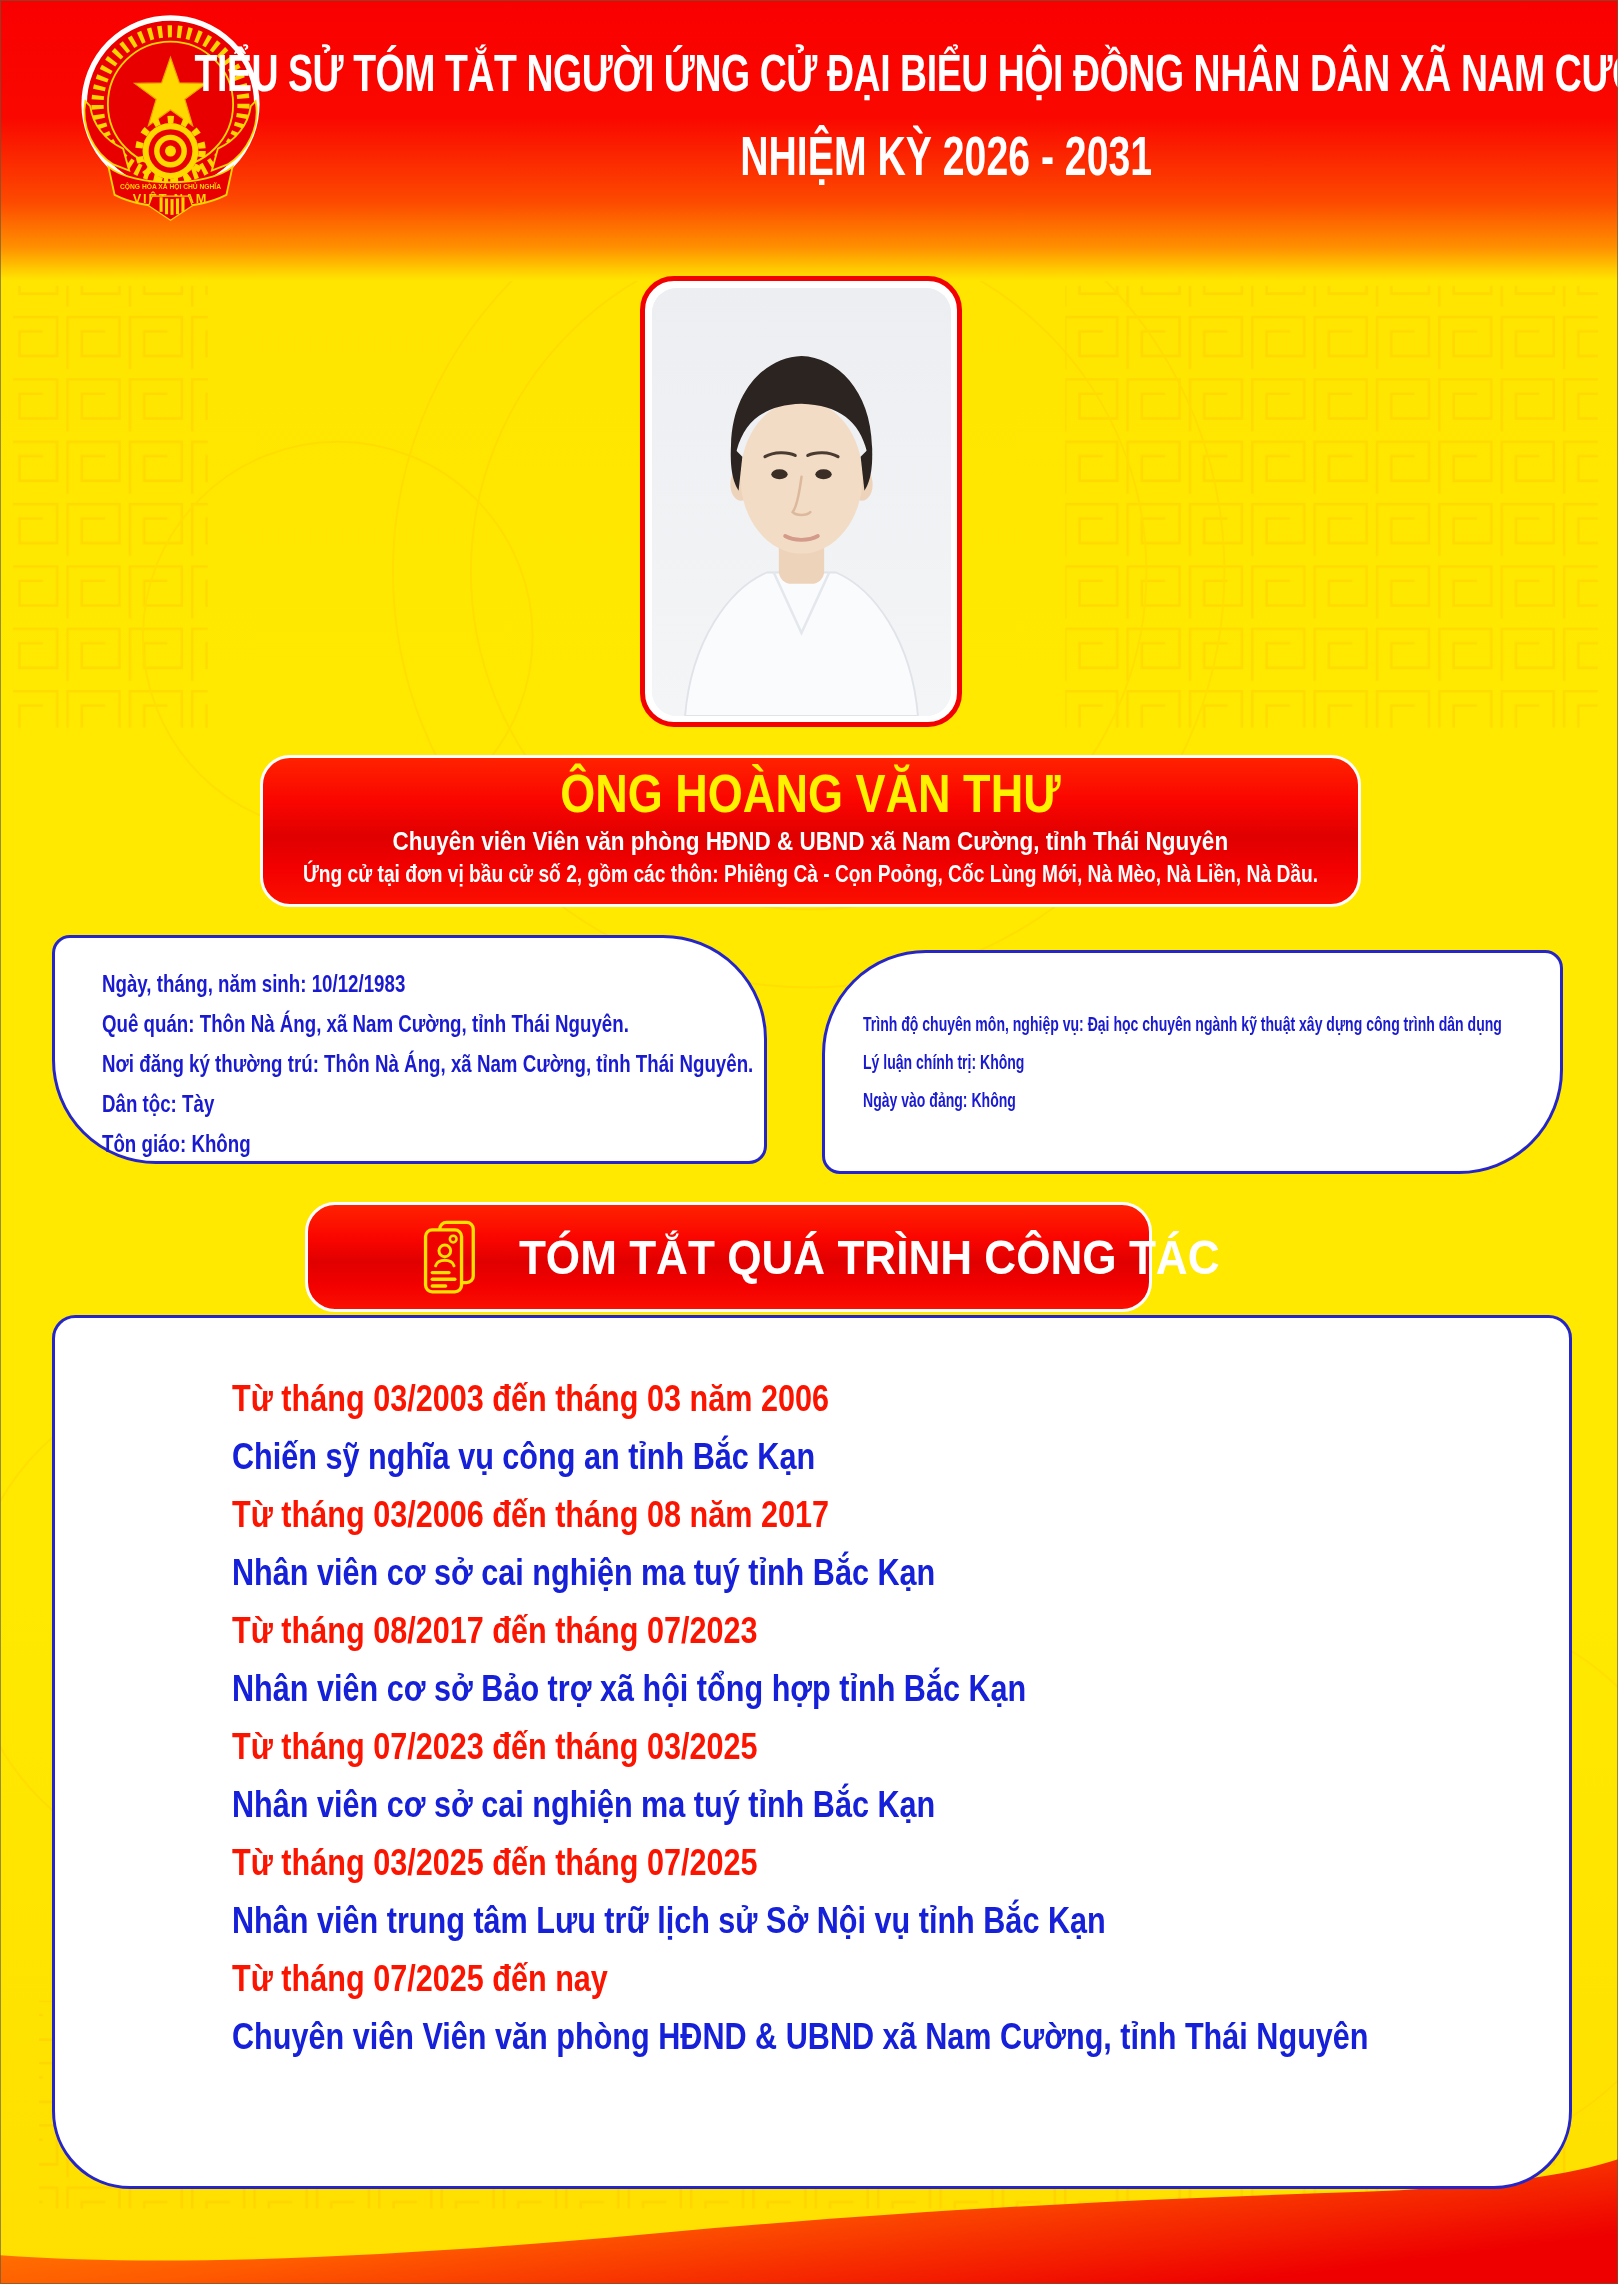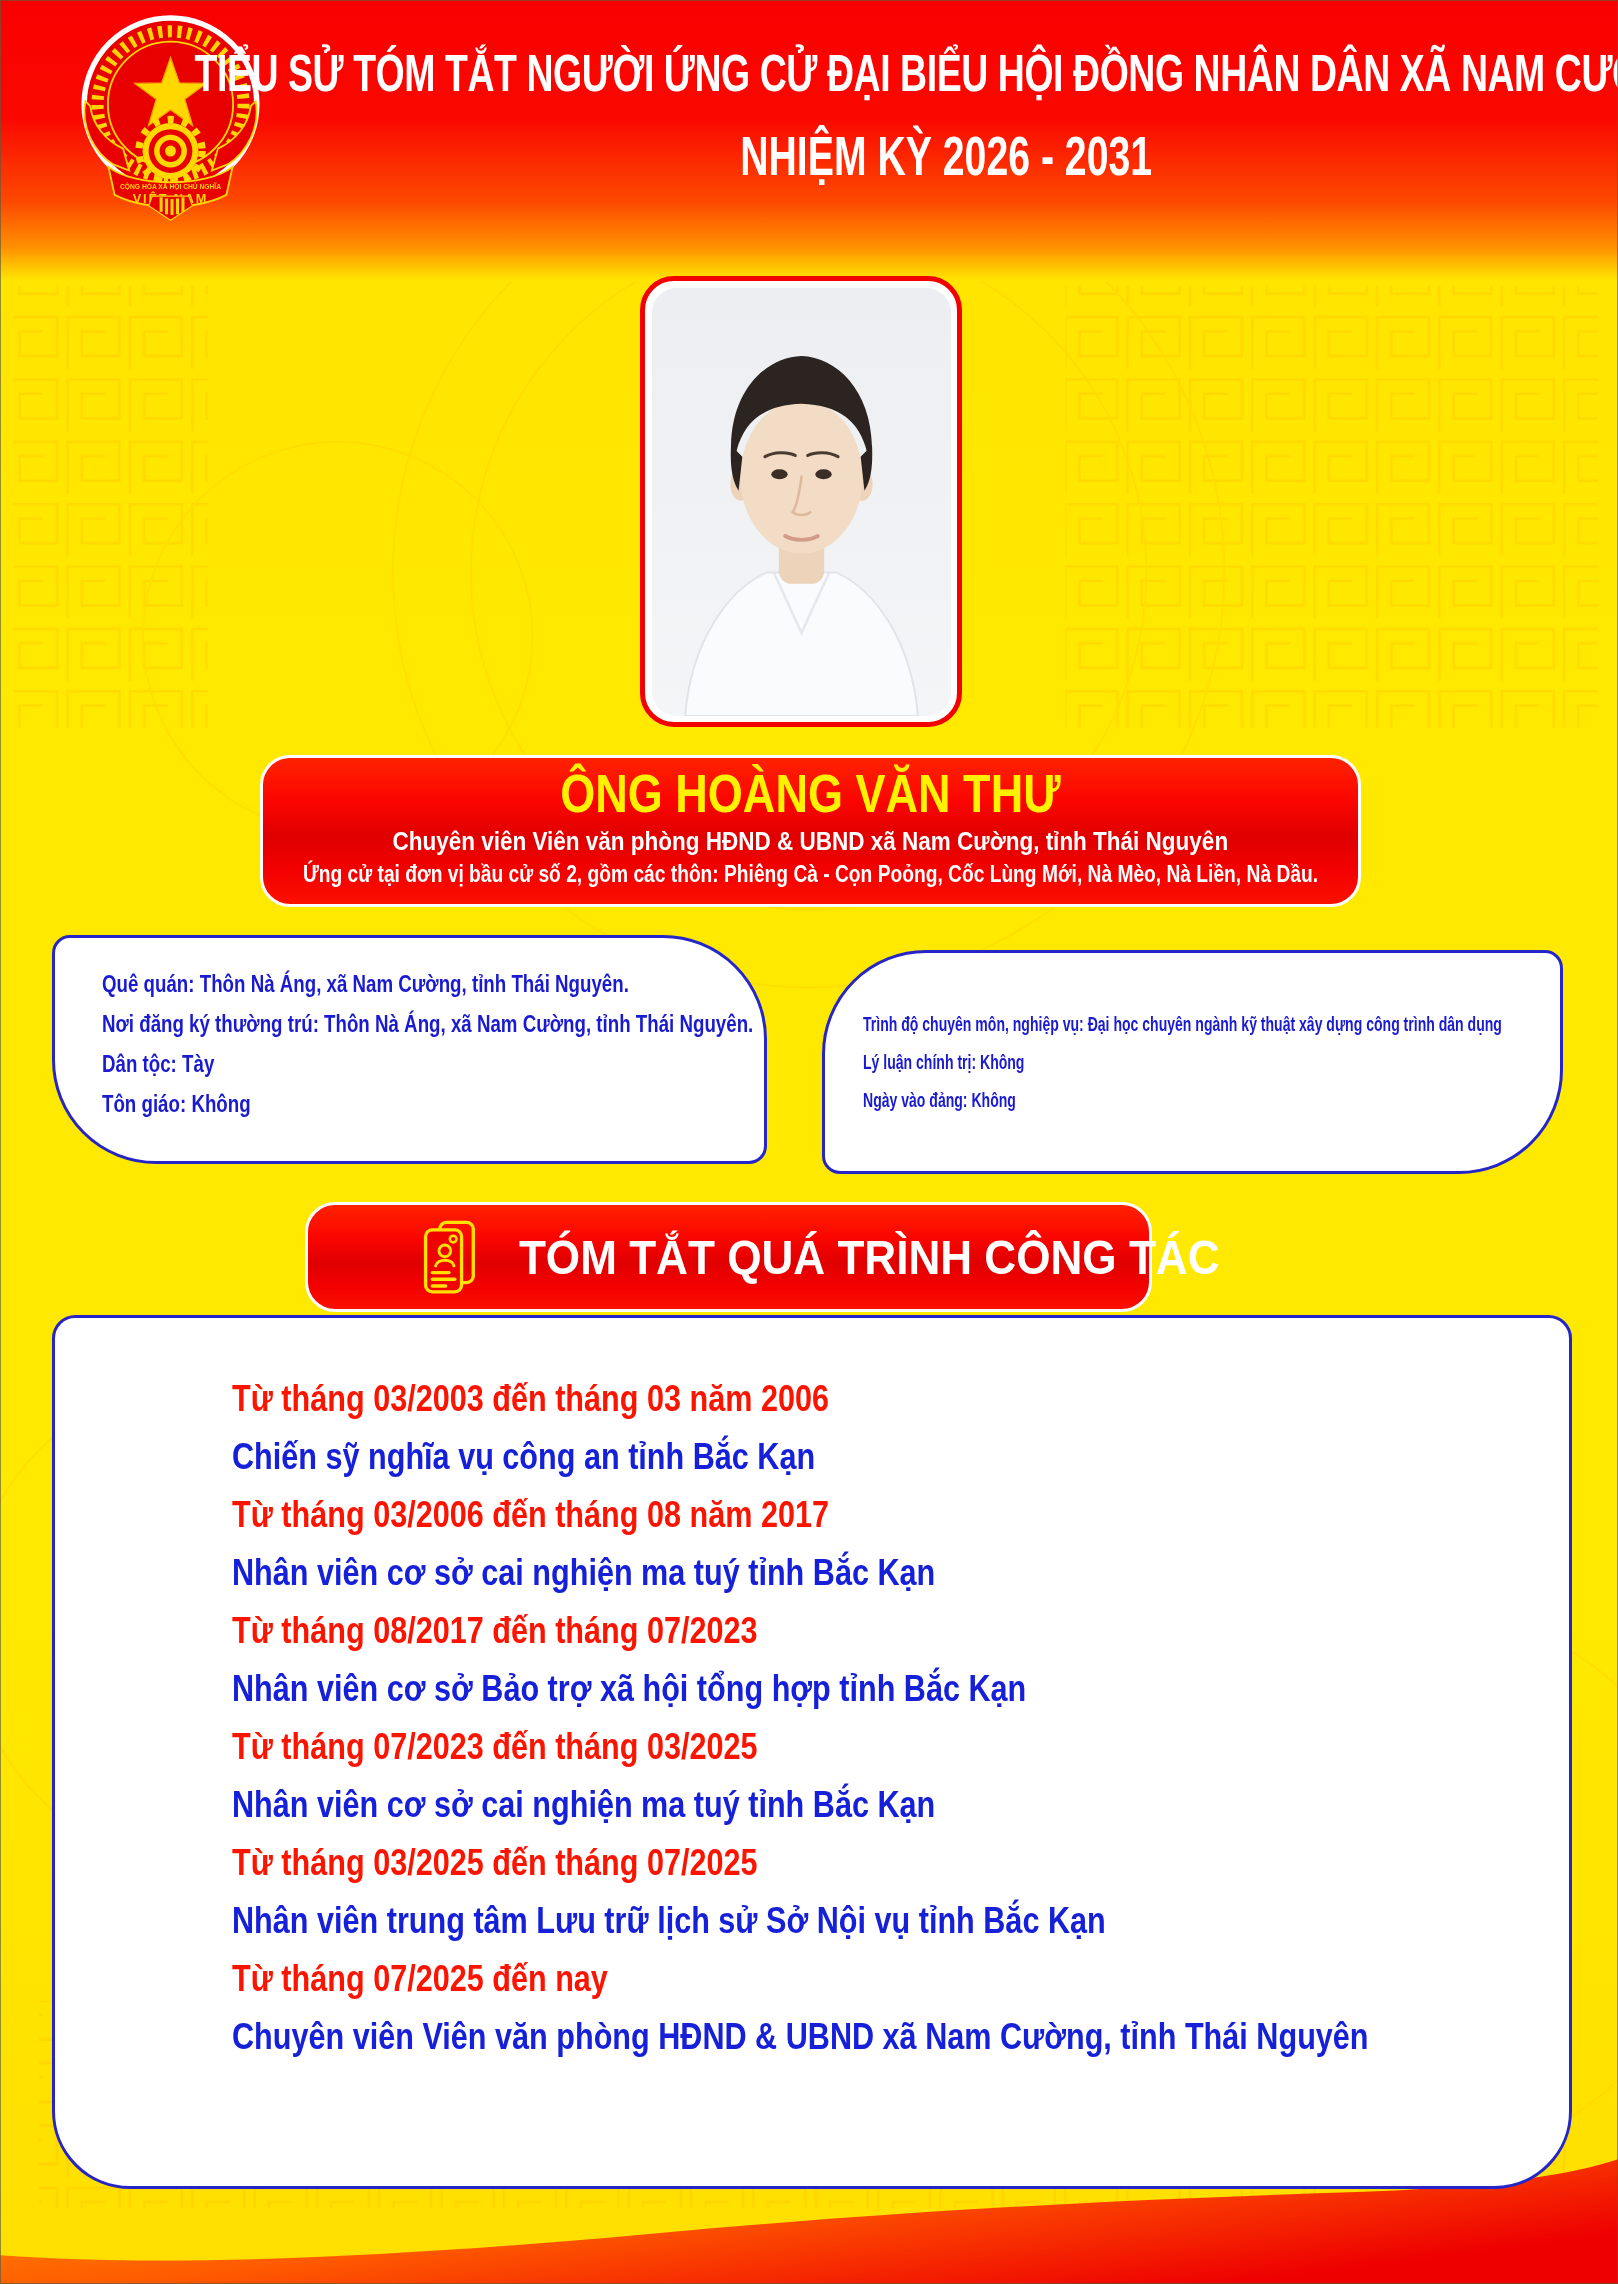--- a/index.html
+++ b/index.html
@@ -201,20 +201,23 @@
     <div class="cand-pos">
         <span>Chuyên viên Viên văn phòng HĐND &amp; UBND xã Nam Cường, tỉnh Thái Nguyên</span>
       </div>
     <div class="cand-con">
         <span>Ứng cử tại đơn vị bầu cử số 2, gồm các thôn: Phiêng Cà - Cọn Poỏng, Cốc Lùng Mới, Nà Mèo, Nà Liền, Nà Dầu.</span>
       </div>
   </div>
 
   <div class="info-box info-left">
     <div class="info-line">
+        <span class="sxl">Ngày, tháng, năm sinh: 10/12/1983</span>
+      </div>
+    <div class="info-line">
         <span class="sxl">Quê quán: Thôn Nà Áng, xã Nam Cường, tỉnh Thái Nguyên.</span>
       </div>
     <div class="info-line">
         <span class="sxl">Nơi đăng ký thường trú: Thôn Nà Áng, xã Nam Cường, tỉnh Thái Nguyên.</span>
       </div>
     <div class="info-line">
         <span class="sxl">Dân tộc: Tày</span>
       </div>
     <div class="info-line">
         <span class="sxl">Tôn giáo: Không</span>

